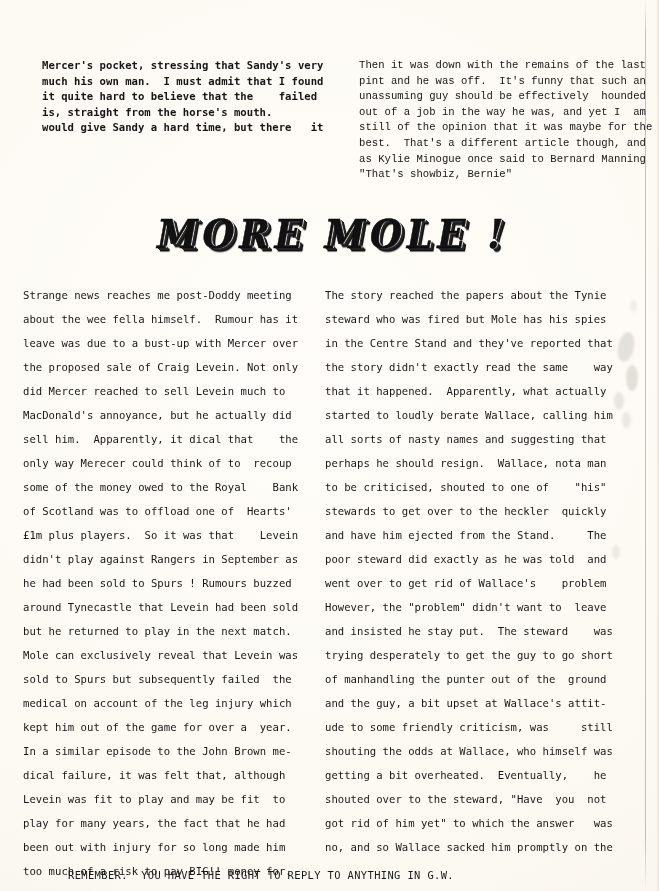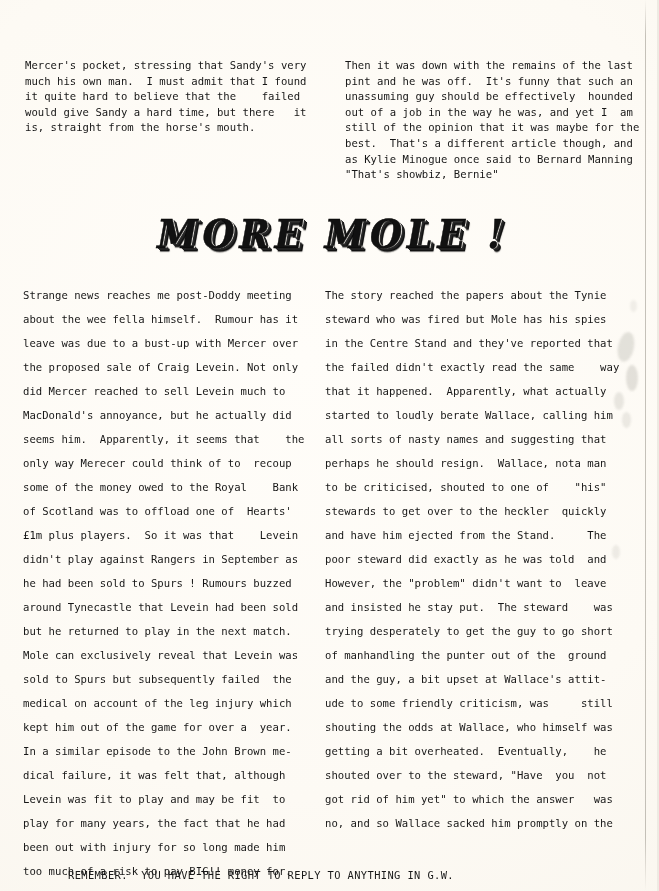--- a/index.html
+++ b/index.html
@@ -50,25 +50,27 @@
   .top-cols {
     position: absolute;
     top: 58px;
     left: 0;
     width: 659px;
     display: flex;
     gap: 0;
   }
   .top-col-left {
     width: 300px;
-    margin-left: 25px;
+    margin-left: 42px;
+    font-weight: bold;
   }
   .top-col-right {
     width: 303px;
     margin-left: 20px;
+    font-family: Liberation Mono, monospace;
   }
   .tline {
     font-size: 10.6px;
     line-height: 15.6px;
     letter-spacing: 0.02px;
     white-space: pre;
     color: #161616;
   }
 
   
@@ -157,22 +159,22 @@
 <div class="scan-edge-right"></div>
 <div class="scan-edge-far"></div>
 
 <div class="page">
 
   <div class="top-cols">
     <div class="top-col-left" id="top-left">
         <div class="tline">Mercer's pocket, stressing that Sandy's very</div>
         <div class="tline">much his own man.  I must admit that I found</div>
         <div class="tline">it quite hard to believe that the    failed</div>
+        <div class="tline">is, straight from the horse's mouth.</div>
         <div class="tline">would give Sandy a hard time, but there   it</div>
-        <div class="tline">is, straight from the horse's mouth.</div>
       </div>
     <div class="top-col-right" id="top-right">
         <div class="tline">Then it was down with the remains of the last</div>
         <div class="tline">pint and he was off.  It's funny that such an</div>
         <div class="tline">unassuming guy should be effectively  hounded</div>
         <div class="tline">out of a job in the way he was, and yet I  am</div>
         <div class="tline">still of the opinion that it was maybe for the</div>
         <div class="tline">best.  That's a different article though, and</div>
         <div class="tline">as Kylie Minogue once said to Bernard Manning</div>
         <div class="tline">"That's showbiz, Bernie"</div>
@@ -184,21 +186,21 @@
   </div>
 
   <div class="main-cols">
     <div class="col col-left" id="art-left">
         <div class="bline">Strange news reaches me post-Doddy meeting</div>
         <div class="bline">about the wee fella himself.  Rumour has it</div>
         <div class="bline">leave was due to a bust-up with Mercer over</div>
         <div class="bline">the proposed sale of Craig Levein. Not only</div>
         <div class="bline">did Mercer reached to sell Levein much to</div>
         <div class="bline">MacDonald's annoyance, but he actually did</div>
-        <div class="bline">seems him.  Apparently, it seems that    the</div>
+        <div class="bline">sell him.  Apparently, it dical that    the</div>
         <div class="bline">only way Merecer could think of to  recoup</div>
         <div class="bline">some of the money owed to the Royal    Bank</div>
         <div class="bline">of Scotland was to offload one of  Hearts'</div>
         <div class="bline">£1m plus players.  So it was that    Levein</div>
         <div class="bline">didn't play against Rangers in September as</div>
         <div class="bline">he had been sold to Spurs ! Rumours buzzed</div>
         <div class="bline">around Tynecastle that Levein had been sold</div>
         <div class="bline">but he returned to play in the next match.</div>
         <div class="bline">Mole can exclusively reveal that Levein was</div>
         <div class="bline">sold to Spurs but subsequently failed  the</div>
@@ -208,29 +210,30 @@
         <div class="bline">dical failure, it was felt that, although</div>
         <div class="bline">Levein was fit to play and may be fit  to</div>
         <div class="bline">play for many years, the fact that he had</div>
         <div class="bline">been out with injury for so long made him</div>
         <div class="bline">too much of a risk to pay BIG!! money for.</div>
       </div>
     <div class="col col-right" id="art-right">
         <div class="bline">The story reached the papers about the Tynie</div>
         <div class="bline">steward who was fired but Mole has his spies</div>
         <div class="bline">in the Centre Stand and they've reported that</div>
-        <div class="bline">the failed didn't exactly read the same    way</div>
+        <div class="bline">the story didn't exactly read the same    way</div>
         <div class="bline">that it happened.  Apparently, what actually</div>
         <div class="bline">started to loudly berate Wallace, calling him</div>
         <div class="bline">all sorts of nasty names and suggesting that</div>
         <div class="bline">perhaps he should resign.  Wallace, nota man</div>
         <div class="bline">to be criticised, shouted to one of    "his"</div>
         <div class="bline">stewards to get over to the heckler  quickly</div>
         <div class="bline">and have him ejected from the Stand.     The</div>
         <div class="bline">poor steward did exactly as he was told  and</div>
+        <div class="bline">went over to get rid of Wallace's    problem</div>
         <div class="bline">However, the "problem" didn't want to  leave</div>
         <div class="bline">and insisted he stay put.  The steward    was</div>
         <div class="bline">trying desperately to get the guy to go short</div>
         <div class="bline">of manhandling the punter out of the  ground</div>
         <div class="bline">and the guy, a bit upset at Wallace's attit-</div>
         <div class="bline">ude to some friendly criticism, was     still</div>
         <div class="bline">shouting the odds at Wallace, who himself was</div>
         <div class="bline">getting a bit overheated.  Eventually,    he</div>
         <div class="bline">shouted over to the steward, "Have  you  not</div>
         <div class="bline">got rid of him yet" to which the answer   was</div>

